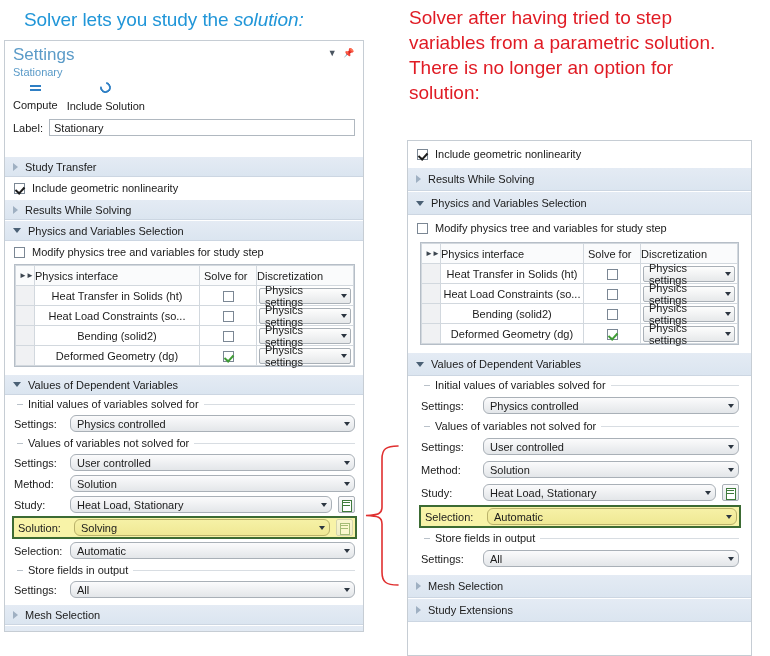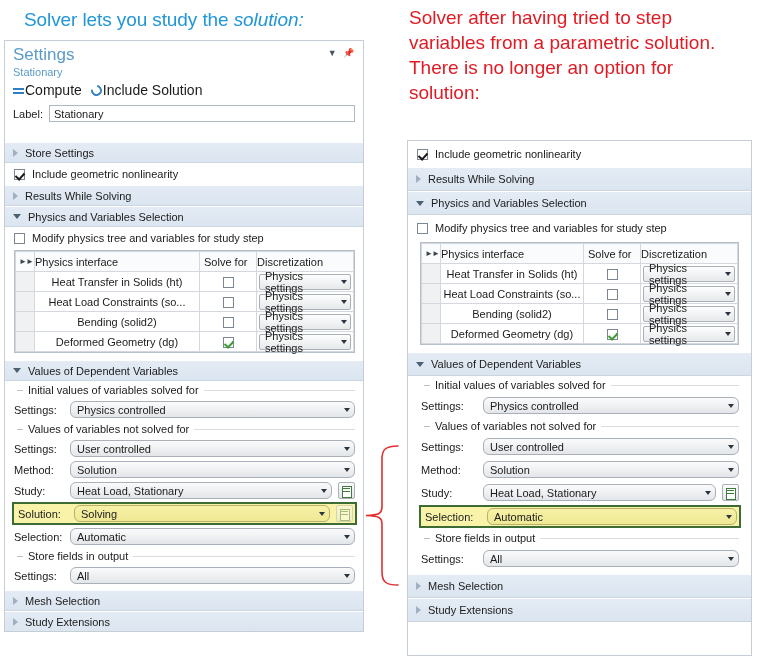--- a/index.html
+++ b/index.html
@@ -33,21 +33,21 @@
   #panel-right{left:407px;top:140px;width:345px;height:516px;border-top:1px solid #c6cdd4;}
 
   
   .settings-head{padding:4px 8px 2px 8px;position:relative;}
   .settings-title{font-size:17px;color:#5b9bc8;font-weight:400;line-height:20px;}
   .settings-sub{font-size:11px;color:#5b9bc8;line-height:14px;}
   .head-ctrl{position:absolute;right:8px;top:8px;display:flex;gap:7px;align-items:center;}
   .head-ctrl span{font-size:9px;color:#4a5560;line-height:9px;}
 
   .toolbar{display:flex;align-items:center;gap:5px;padding:1px 8px 3px 8px;}
-  .tb-item{display:flex;align-items:center;gap:1px;font-size:14px;color:#1b1b1b;}
+  .tb-item{display:flex;align-items:center;gap:7px;font-size:11px;color:#1b1b1b;flex-direction:column;}
   .ico-compute{display:inline-block;width:11px;height:9px;position:relative;}
   .ico-compute:before,.ico-compute:after{
     content:"";position:absolute;left:0;width:11px;height:2px;background:#2f7fc4;
   }
   .ico-compute:before{top:2px;}
   .ico-compute:after{top:6px;}
   .ico-refresh{display:inline-block;width:11px;height:11px;
     border:2px solid #2f7fc4;border-radius:50%;border-top-color:transparent;
     transform:rotate(-35deg);box-sizing:border-box;}
 
@@ -171,21 +171,21 @@
     </div>
   </div>
 
   <div class="label-row">
     <span class="lbl">Label:</span>
     <div class="label-input">Stationary</div>
   </div>
 
   <div class="sec">
     <i class="tri-closed" style="border-left-color:#9fb0c2;"></i>
-    <span class="sec-label">Store Settings</span>
+    <span class="sec-label">Study Transfer</span>
   </div>
 
   <div class="cbrow">
     <span class="cbox checked"></span>
     <span>Include geometric nonlinearity</span>
   </div>
 
   <div class="sec">
     <i class="tri-closed"></i>
     <span class="sec-label">Results While Solving</span>

